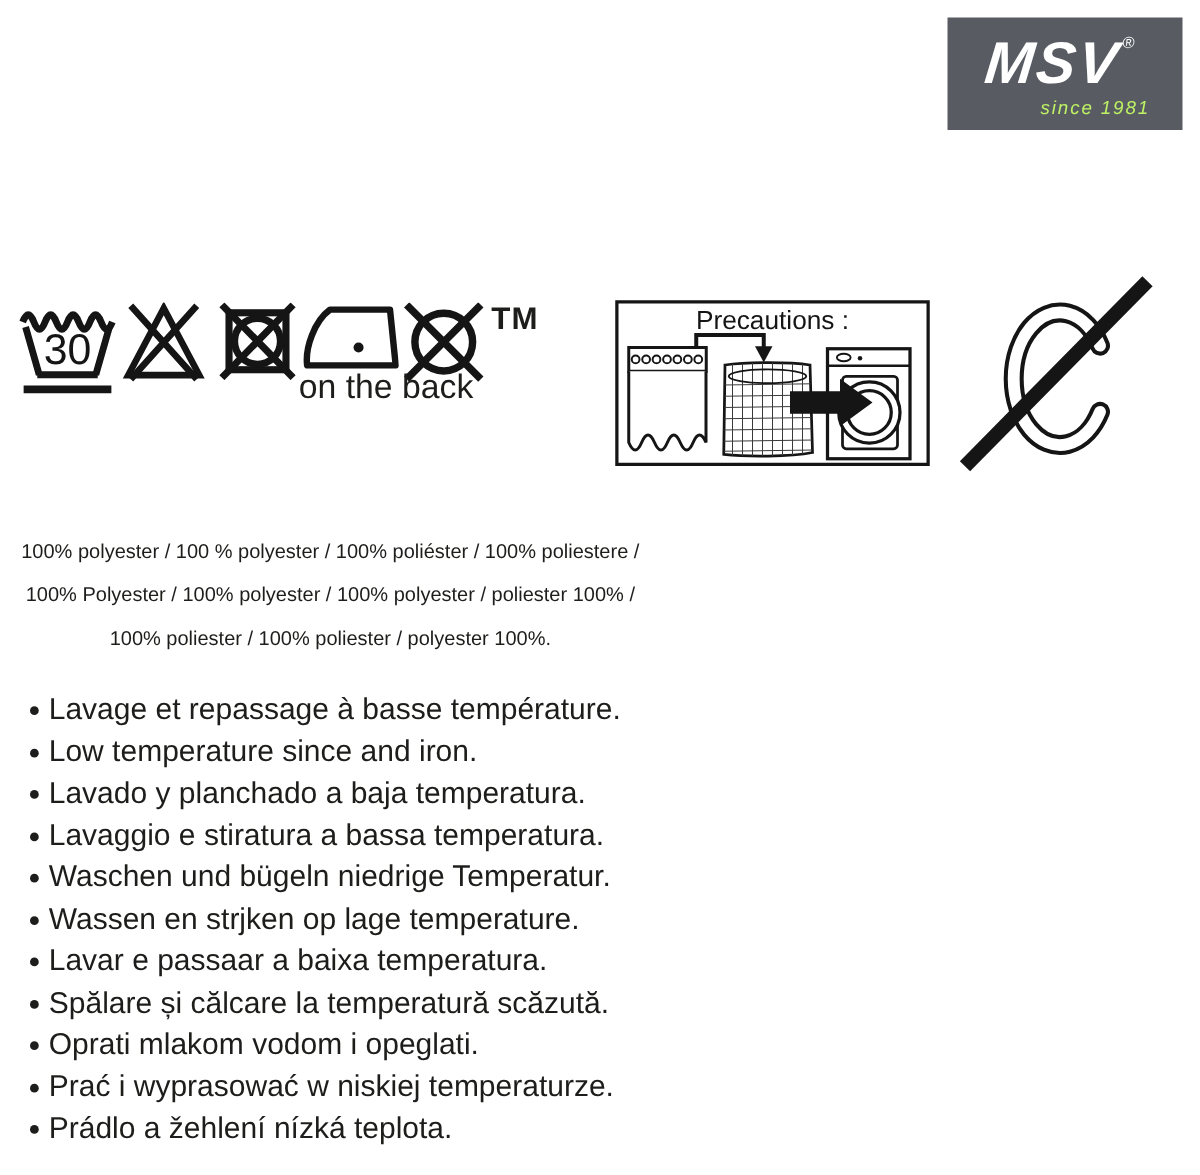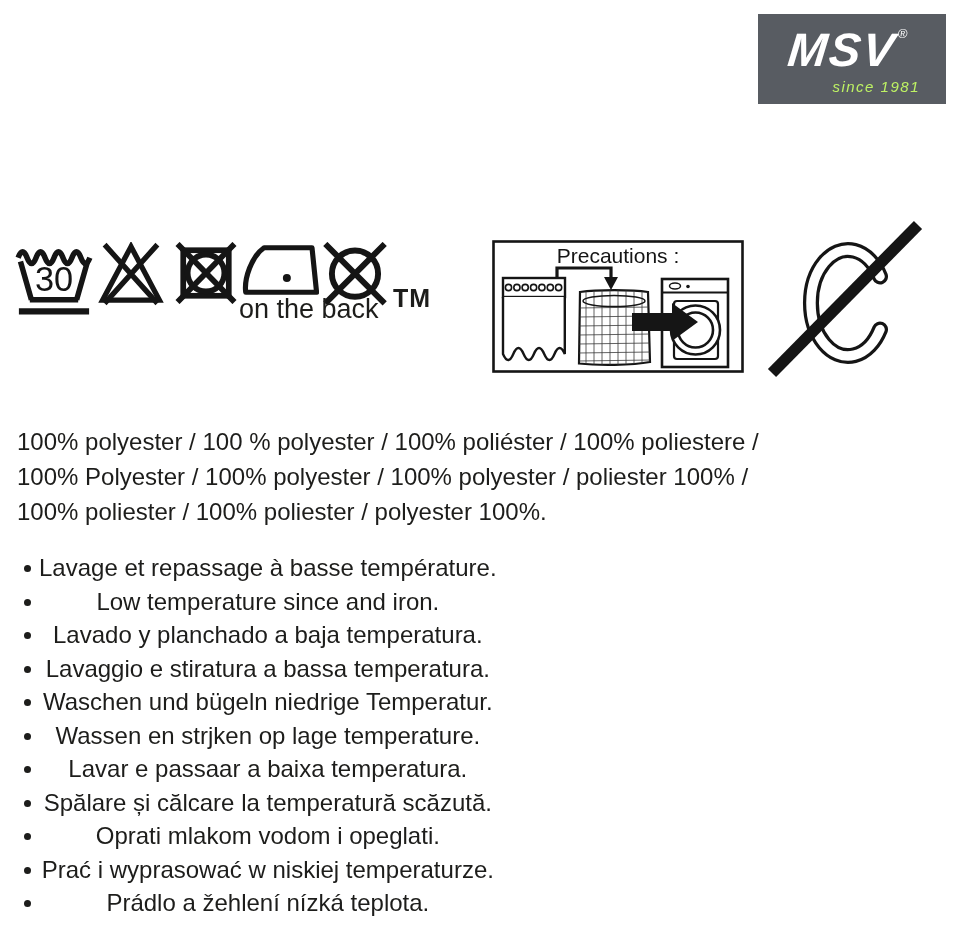--- a/index.html
+++ b/index.html
@@ -15,31 +15,31 @@
   }
   .logo-name .reg{font-size:13px;font-weight:400;vertical-align:28px;letter-spacing:0;}
   .logo-tagline{
     position:absolute;right:26px;bottom:9px;color:#bef264;font-style:italic;
     font-size:15px;letter-spacing:1.5px;font-weight:400;
   }
   
   .symbols-row{position:absolute;left:15px;top:242px;height:80px;}
   .symbols-row svg{position:absolute;top:0;}
   .sym-stroke{fill:none;stroke:#151515;}
-  .tm{position:absolute;left:393px;top:241px;font-size:25px;font-weight:700;letter-spacing:1px;margin-top:43px;}
+  .tm{position:absolute;left:393px;top:241px;font-size:25px;font-weight:700;letter-spacing:1px;}
   .on-back{position:absolute;left:239px;top:294px;font-size:27px;}
   
   .precautions{position:absolute;left:492px;top:240px;}
   .precautions text{font-family:"Liberation Sans","DejaVu Sans",sans-serif;}
   
   .no-ring{position:absolute;left:752px;top:206px;}
   
-  .composition{position:absolute;left:17px;top:424px;font-size:24px;line-height:35px;white-space:nowrap;}
+  .composition{position:absolute;left:17px;top:424px;font-size:16px;line-height:35px;white-space:nowrap;text-align:center;}
   
-  .instructions{position:absolute;left:24px;top:551px;margin:0;padding:0;list-style:none;text-align:center;}
+  .instructions{position:absolute;left:24px;top:551px;margin:0;padding:0;list-style:none;}
   .instructions li{position:relative;padding-left:15px;font-size:24px;line-height:33.5px;white-space:nowrap;}
   .instructions li::before{
     content:"";position:absolute;left:0;top:14px;width:7px;height:7px;border-radius:50%;background:#1d1d1b;
   }
 </style>
 </head>
 <body>
 
 <div class="stage">
 

